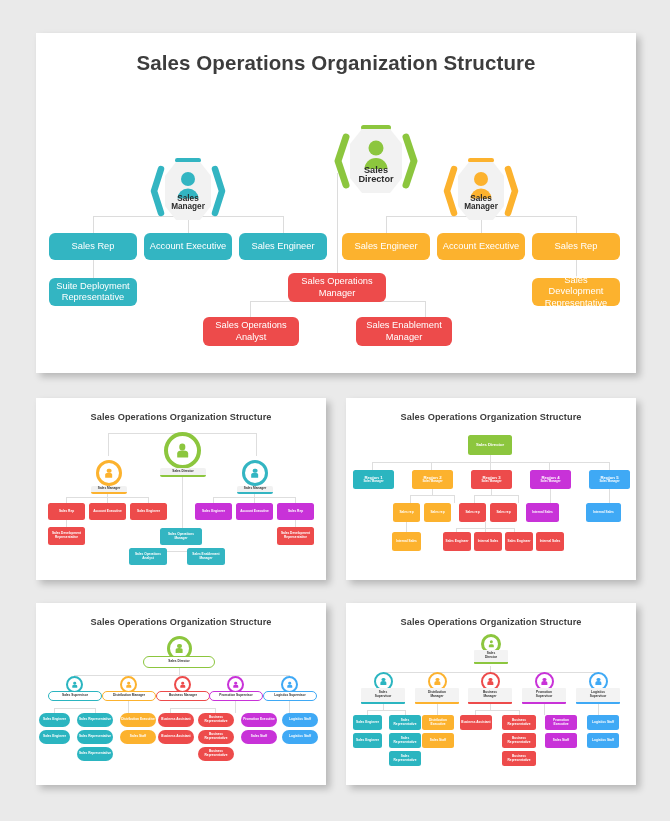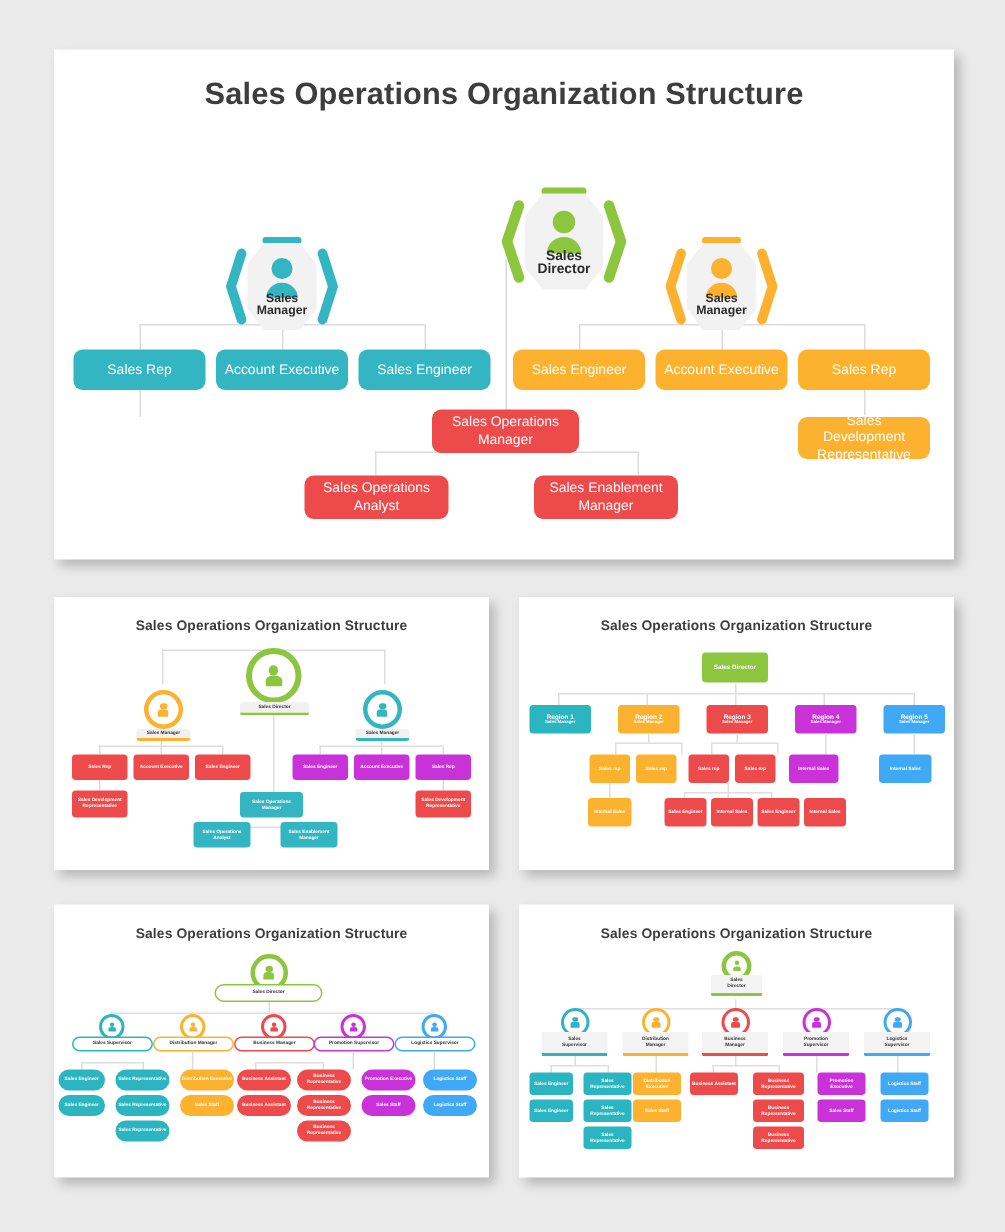--- a/index.html
+++ b/index.html
@@ -137,20 +137,21 @@
         <path d="M29.5 43.5 a10.5 10 0 0 1 21 0 z" fill="#FCB22E"></path>
       </svg>
       <div class="hex-label" style="top:40px;font-size:8.2px;">
         <span>Sales</span><br><span>Manager</span>
       </div>
     </div>
 
     <div class="node-box" style="left:13px;top:200px;width:88px;height:27px;background:#33B5C2;">Sales Rep</div>
     <div class="node-box" style="left:108px;top:200px;width:88px;height:27px;background:#33B5C2;">Account Executive</div>
     <div class="node-box" style="left:203px;top:200px;width:88px;height:27px;background:#33B5C2;">Sales Engineer</div>
+    <div class="node-box" style="left:13px;top:245px;width:88px;height:28px;background:#33B5C2;">Suite Deployment Representative</div>
 
     <div class="node-box" style="left:306px;top:200px;width:88px;height:27px;background:#FCB22E;">Sales Engineer</div>
     <div class="node-box" style="left:401px;top:200px;width:88px;height:27px;background:#FCB22E;">Account Executive</div>
     <div class="node-box" style="left:496px;top:200px;width:88px;height:27px;background:#FCB22E;">Sales Rep</div>
     <div class="node-box" style="left:496px;top:245px;width:88px;height:28px;background:#FCB22E;">Sales Development Representative</div>
 
     <div class="node-box" style="left:252px;top:240px;width:98px;height:29px;background:#ED4B4B;">Sales Operations Manager</div>
     <div class="node-box" style="left:167px;top:284px;width:96px;height:29px;background:#ED4B4B;">Sales Operations Analyst</div>
     <div class="node-box" style="left:320px;top:284px;width:96px;height:29px;background:#ED4B4B;">Sales Enablement Manager</div>
   </div>

